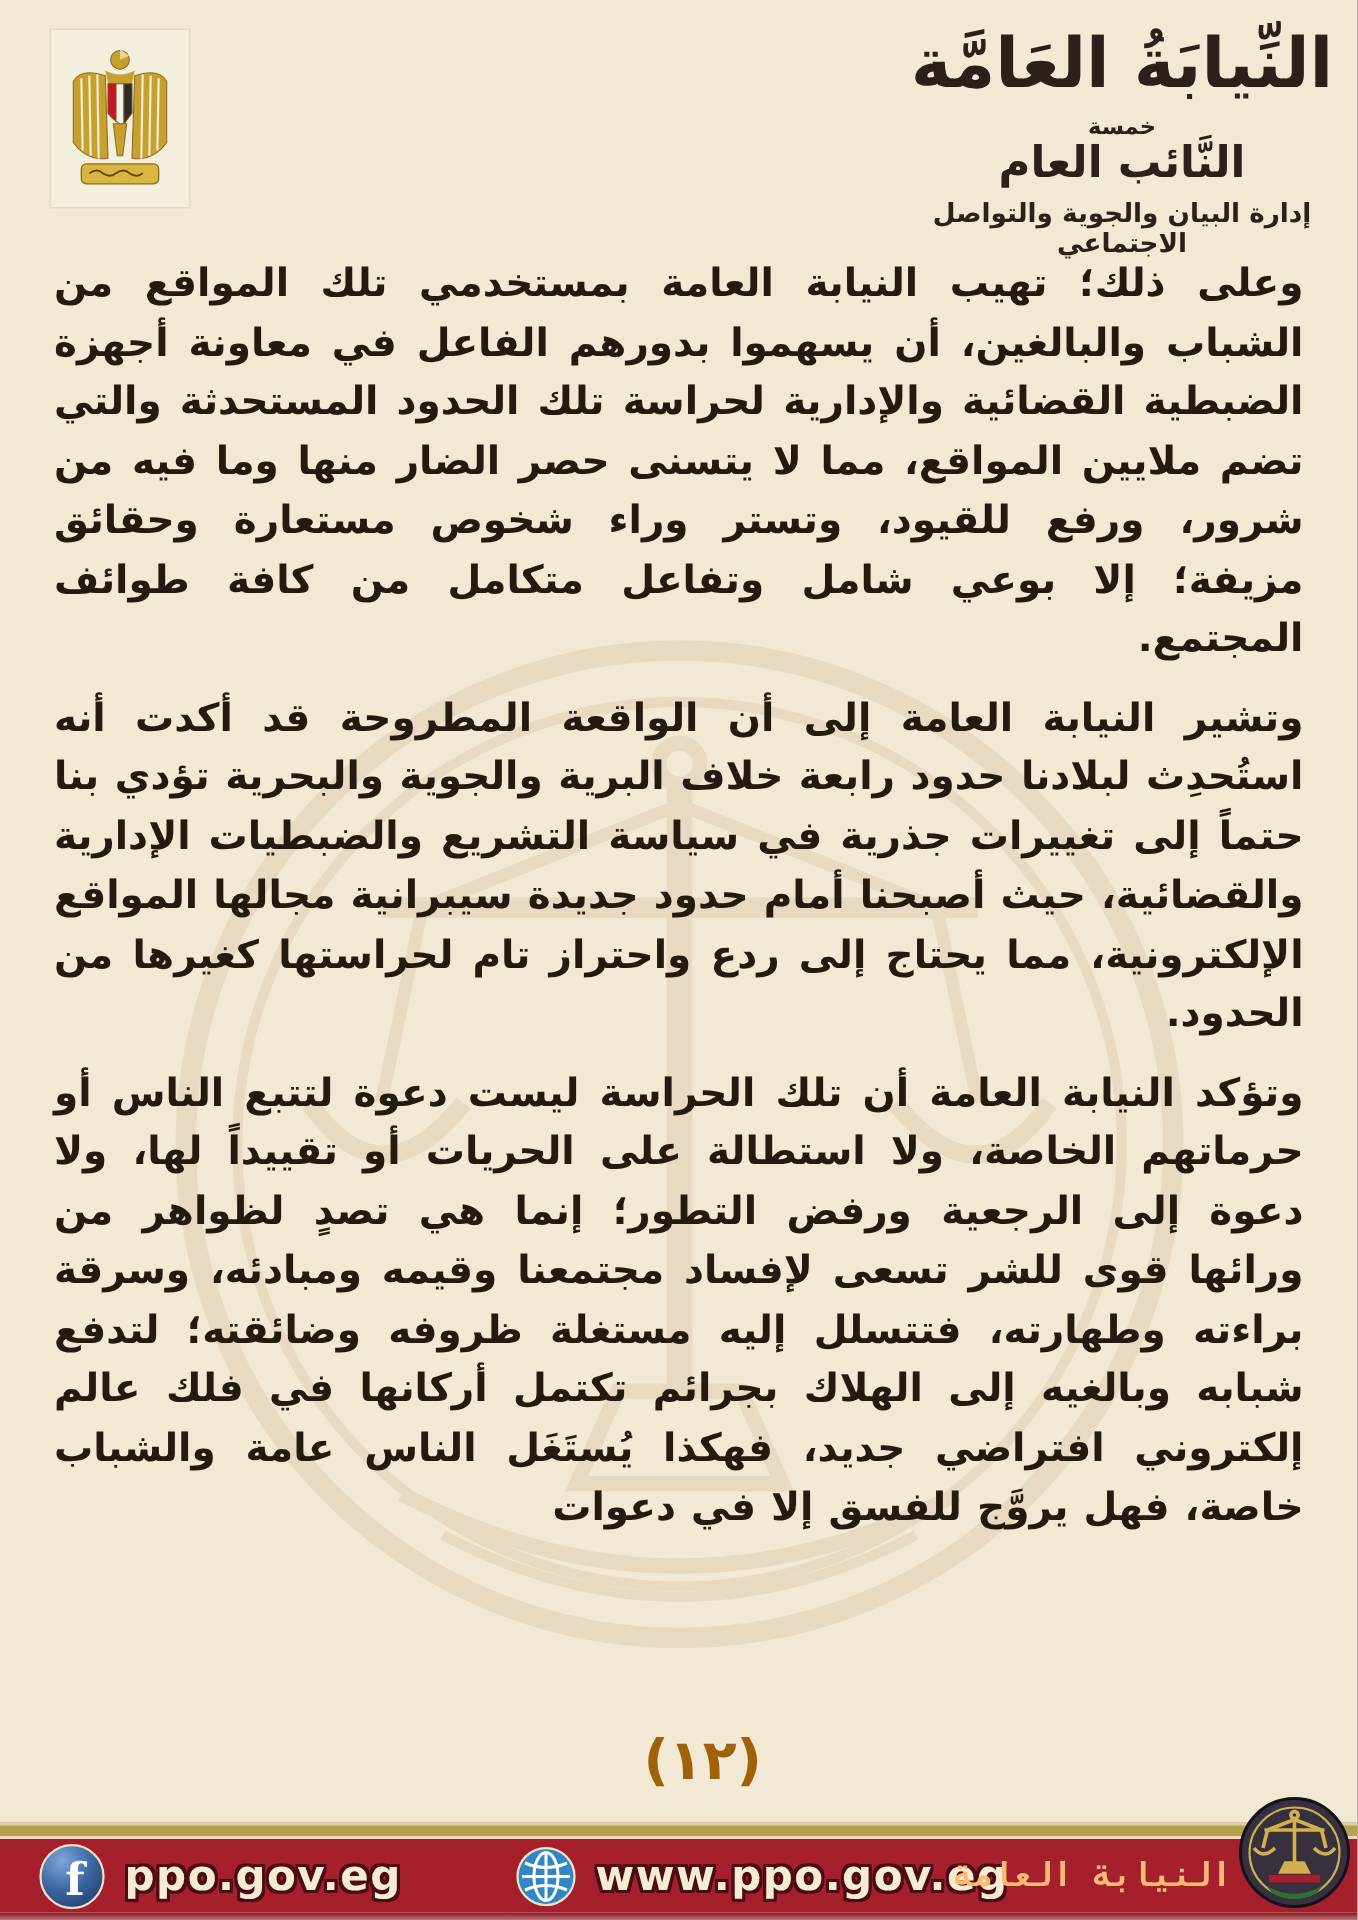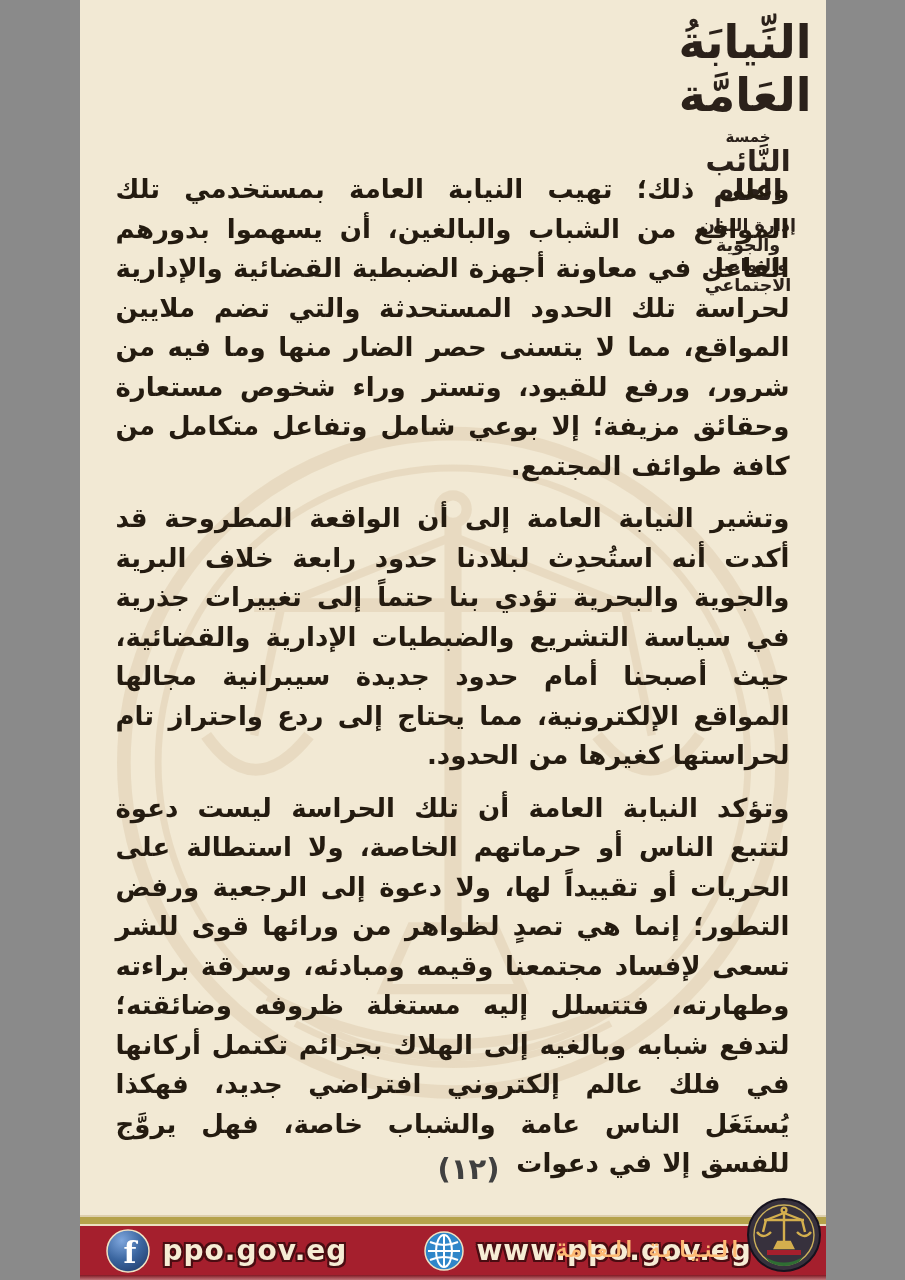--- a/index.html
+++ b/index.html
@@ -1,21 +1,21 @@
 <!DOCTYPE html>
 <html lang="ar" dir="rtl"><head>
 <meta charset="utf-8">
 <style>
   * { margin:0; padding:0; box-sizing:border-box; }
   html,body { background:#8a8a8a; }
   body { font-family:"DejaVu Sans", sans-serif; }
 
   .page {
     position:relative;
-    width:746px; height:1280px;
+    width:905px; height:1280px;
     margin:0 auto;
     background:#f2e9d4;
     overflow:hidden;
     direction:rtl;
   }
 
   
   .watermark {
     position:absolute;
     left:50%; top:420px;
@@ -56,21 +56,21 @@
     font-size:26px; font-weight:bold; color:#241b10;
     line-height:1.52;
     text-align:justify;
     margin-bottom:13px;
     word-spacing:1px;
   }
   .doc-body p.indent { text-indent:26px; }
   .page-number {
     position:absolute; top:1152px; left:0; right:0;
     text-align:center;
-    font-size:29px; font-weight:bold; color:#404040;margin-left:32px;
+    font-size:37px; font-weight:bold; color:#a16207;margin-left:32px;
   }
 
   
   .footer { position:absolute; left:0; right:0; bottom:0; direction:ltr; }
   .gold-stripe {
     height:11px; background:#b5a24b;
     border-top:2px solid #ddcfae;
     border-bottom:2px solid #ecdfc0;
   }
   .red-bar {

